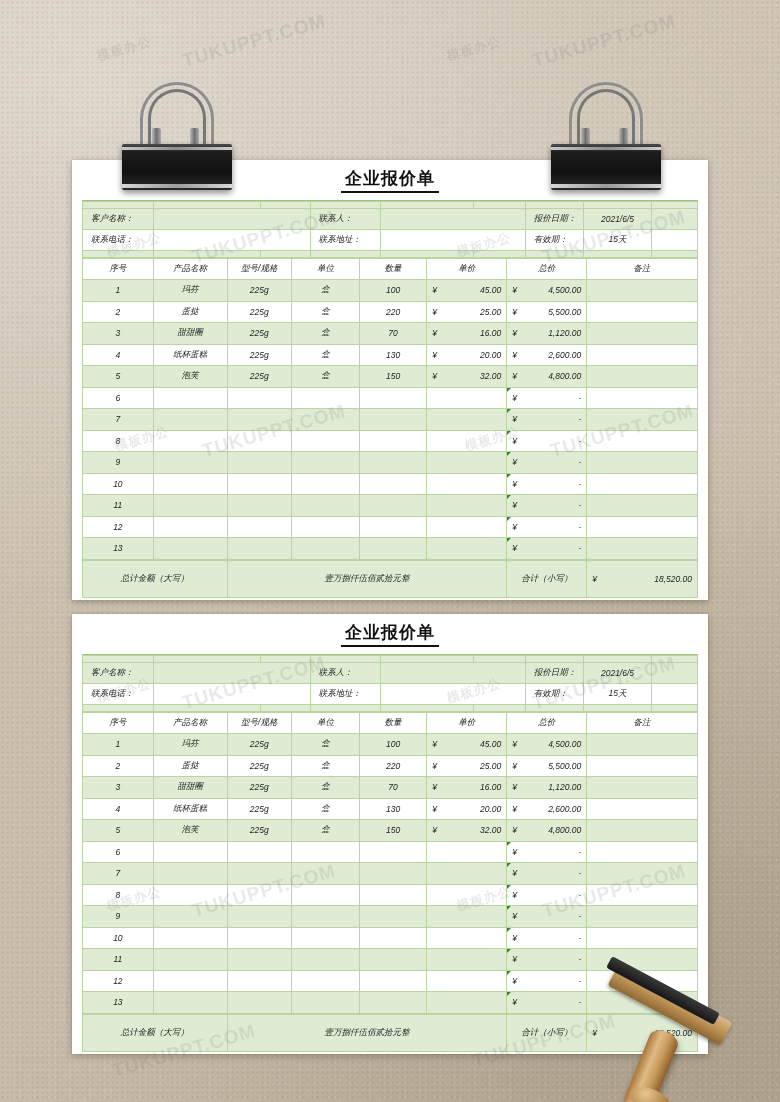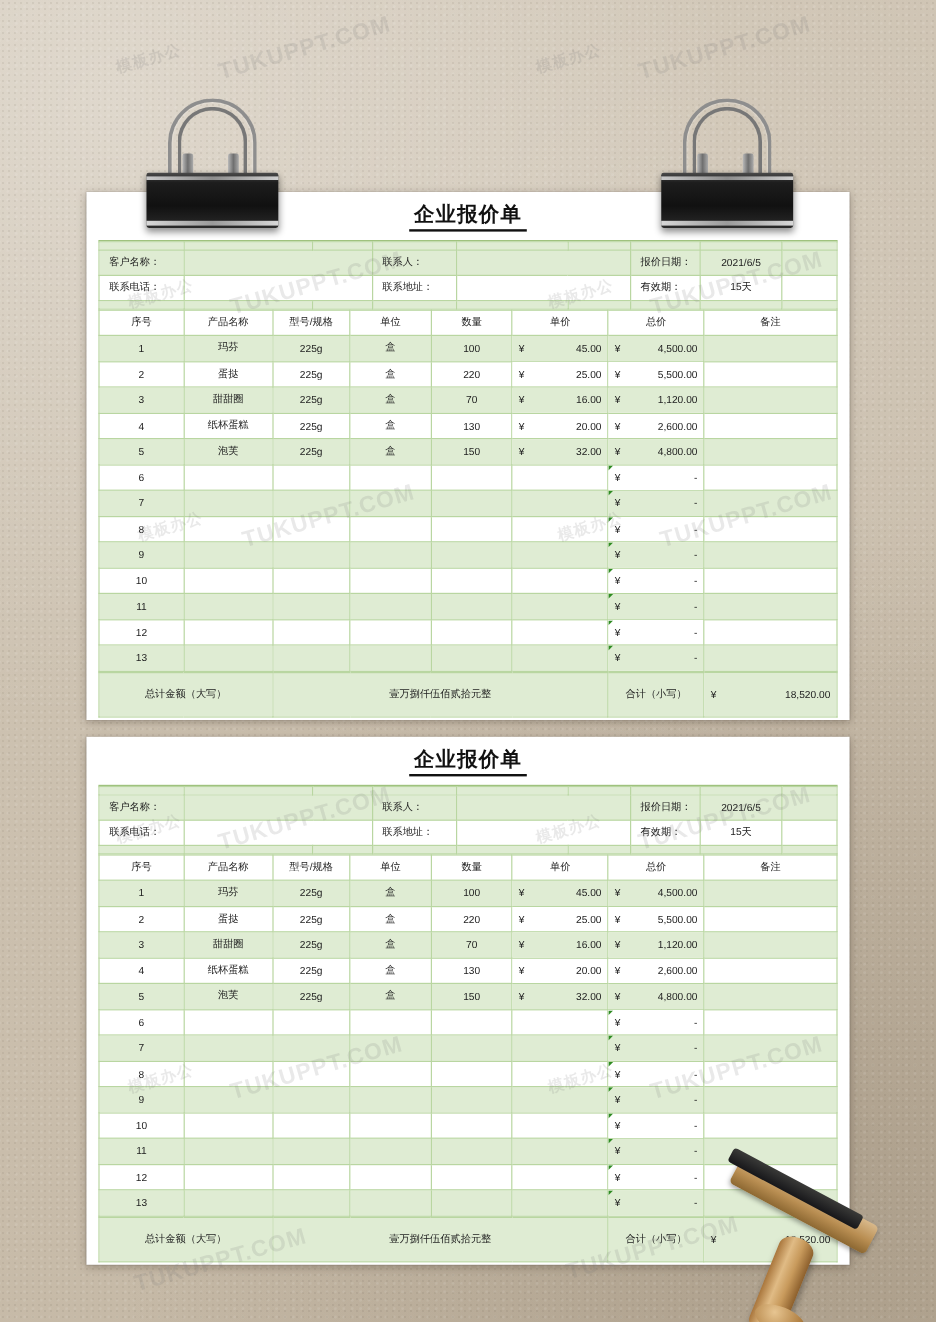--- a/index.html
+++ b/index.html
@@ -46,21 +46,21 @@
     height:40px; display:flex; align-items:center; justify-content:center;
     border-bottom:1px solid #9fc27e;
   }
   .title {
     font-size:17px; font-weight:bold; color:#111;
     letter-spacing:1px; border-bottom:2px solid #111;
     padding:0 4px 1px 4px; line-height:1.25;
   }
 
   
-  table { border-collapse:collapse; width:100%; table-layout:fixed; }
+  table { border-collapse:collapse; width:100%; table-layout:fixed;font-style:italic; }
   td, th {
     border:1px solid #b9d6a1;
     font-size:8.5px; color:#222; padding:0 4px;
     height:18px; font-weight:normal; text-align:center;
     white-space:nowrap; overflow:hidden;
   }
   .g  { background:#dfecd3; }  
   .w  { background:#ffffff; }
   .lbl{ text-align:left; padding-left:8px; }
 

